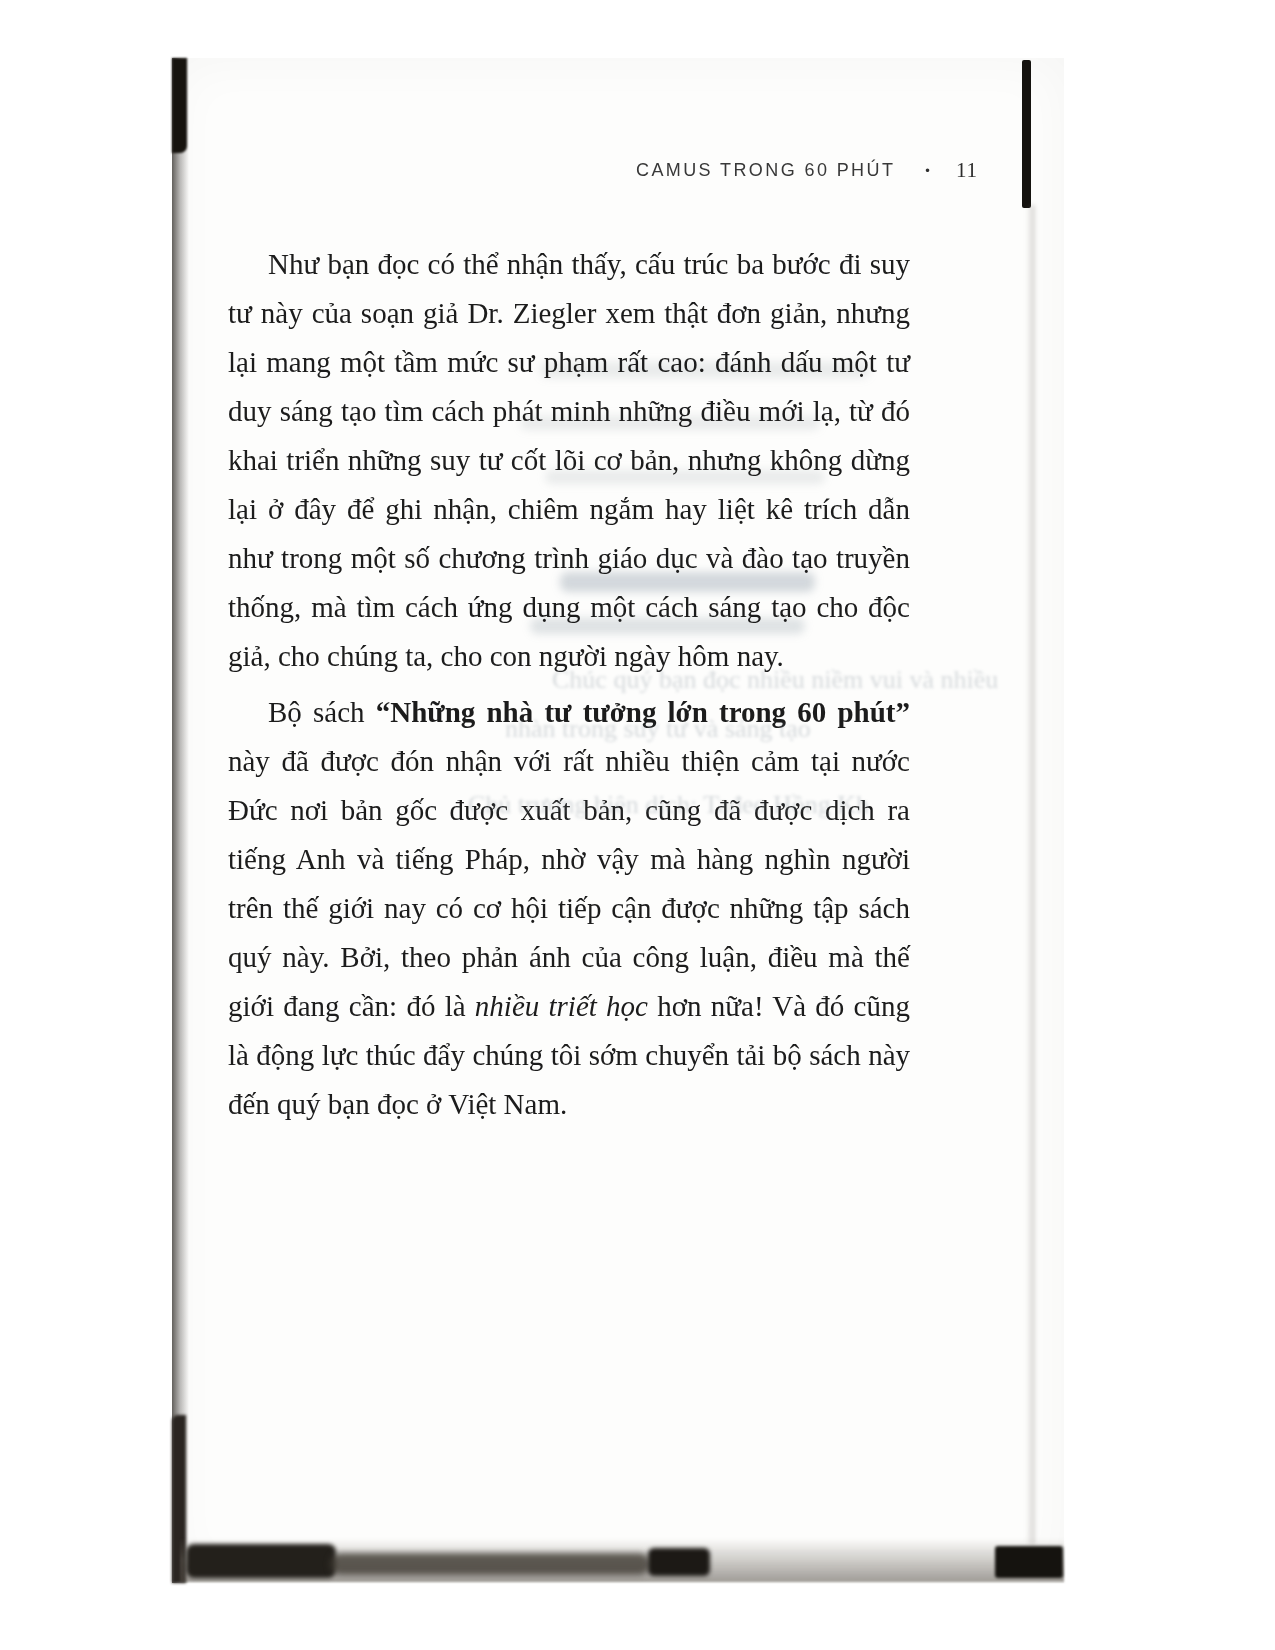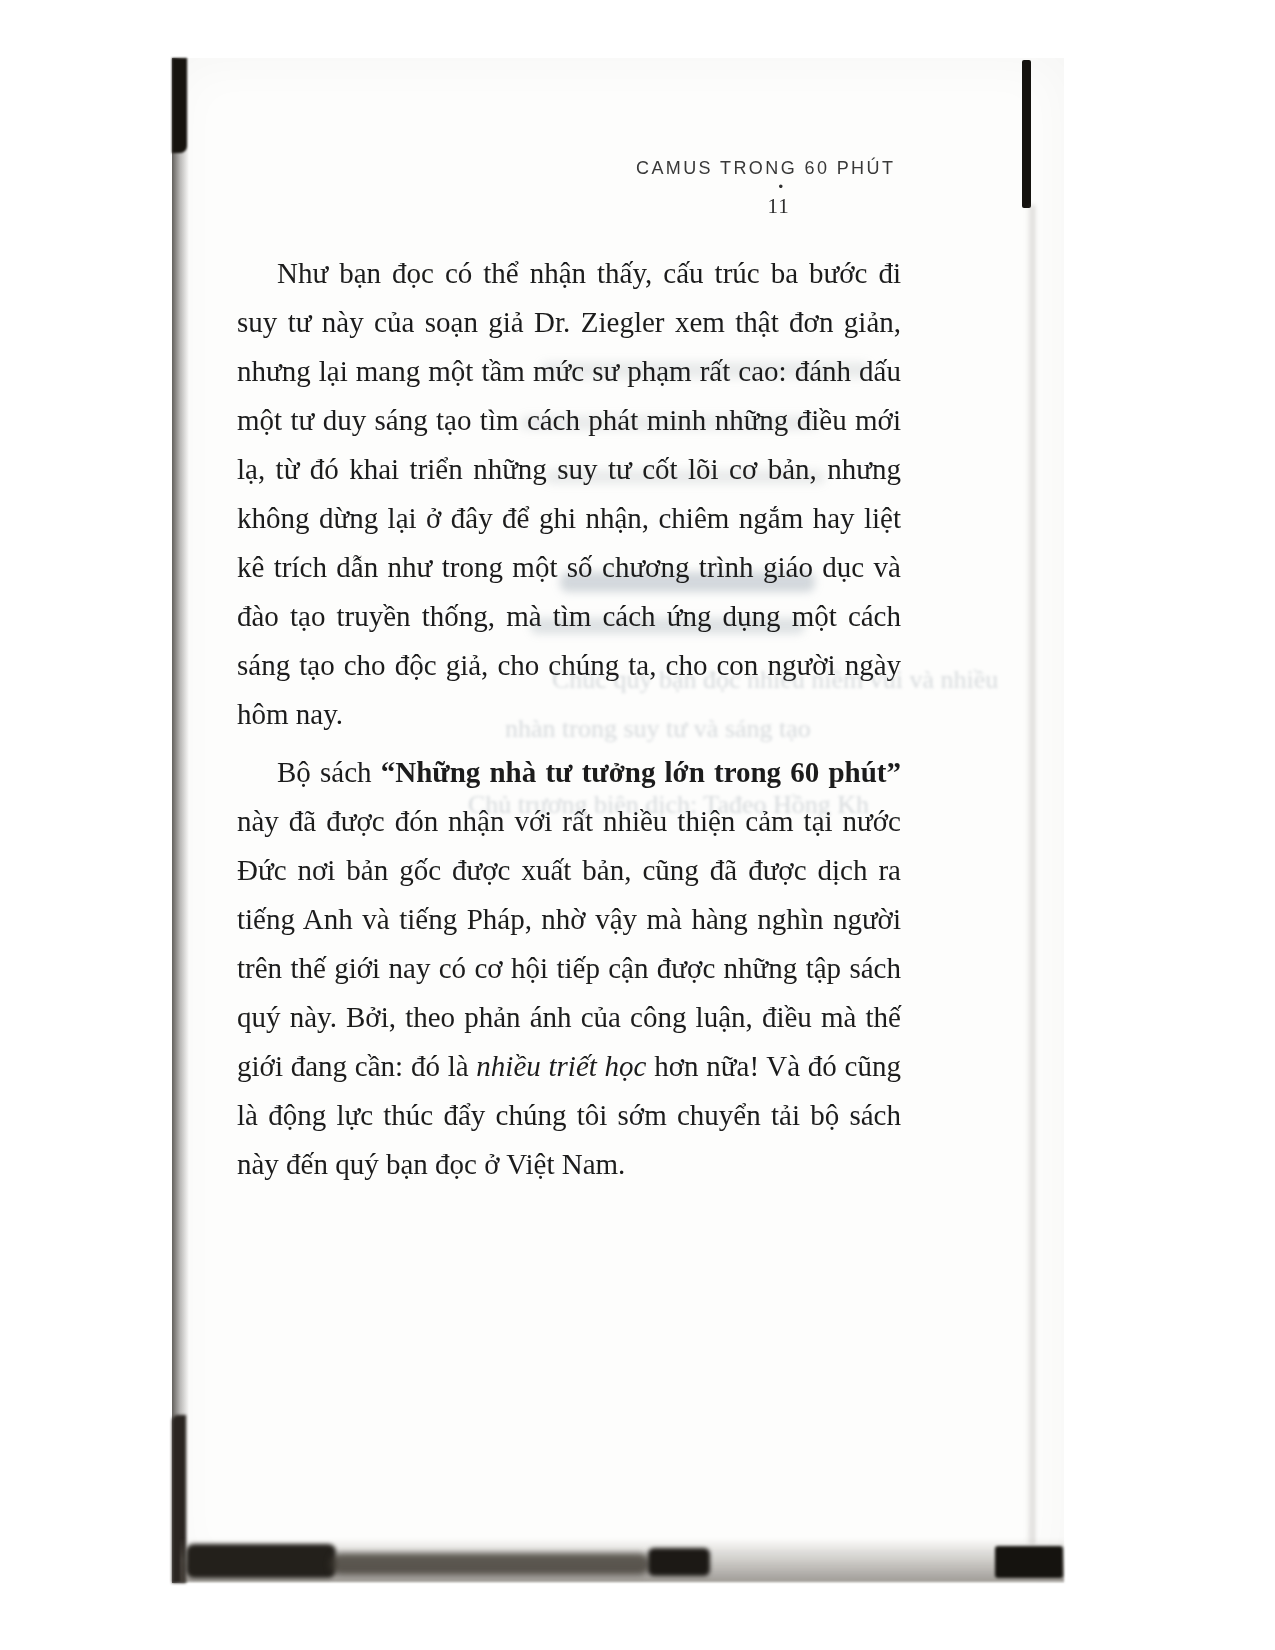--- a/index.html
+++ b/index.html
@@ -114,21 +114,20 @@
 
   
   .running-header {
     position: absolute;
     left: 636px;
     top: 158px;
     display: flex;
     align-items: center;
     font-family: "Liberation Sans", sans-serif;
     color: #3a3a3a;
-    flex-direction: column;
   }
   .header-title {
     font-size: 18px;
     letter-spacing: 2.4px;
     color: #383838;
   }
   .header-bullet {
     font-size: 13px;
     margin-left: 30px;
     color: #2f2f2f;
@@ -146,21 +145,21 @@
     position: absolute;
     left: 228px;
     top: 240px;
     width: 682px;
     font-size: 29px;
     line-height: 49px;
     color: #1c1c1c;
     text-align: justify;
   }
   .body-text p {
-    margin: 9px;
+    margin: 0;
     text-indent: 40px;
     font-family: Liberation Serif, serif;
   }
   .body-text p + p {
     margin-top: 7px;
   }
   .run-normal { font-weight: normal; font-style: normal; }
   .run-bold   { font-weight: bold; }
   .run-italic { font-style: italic; }
 

